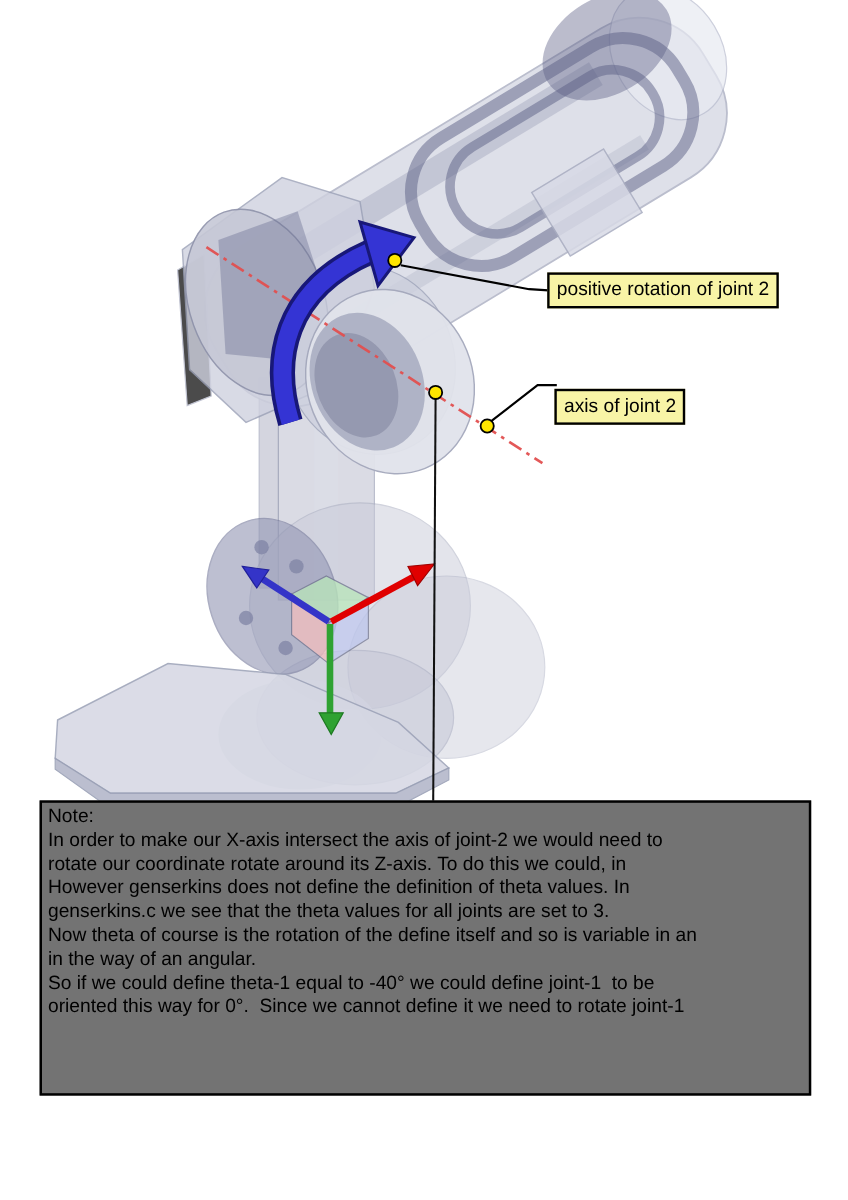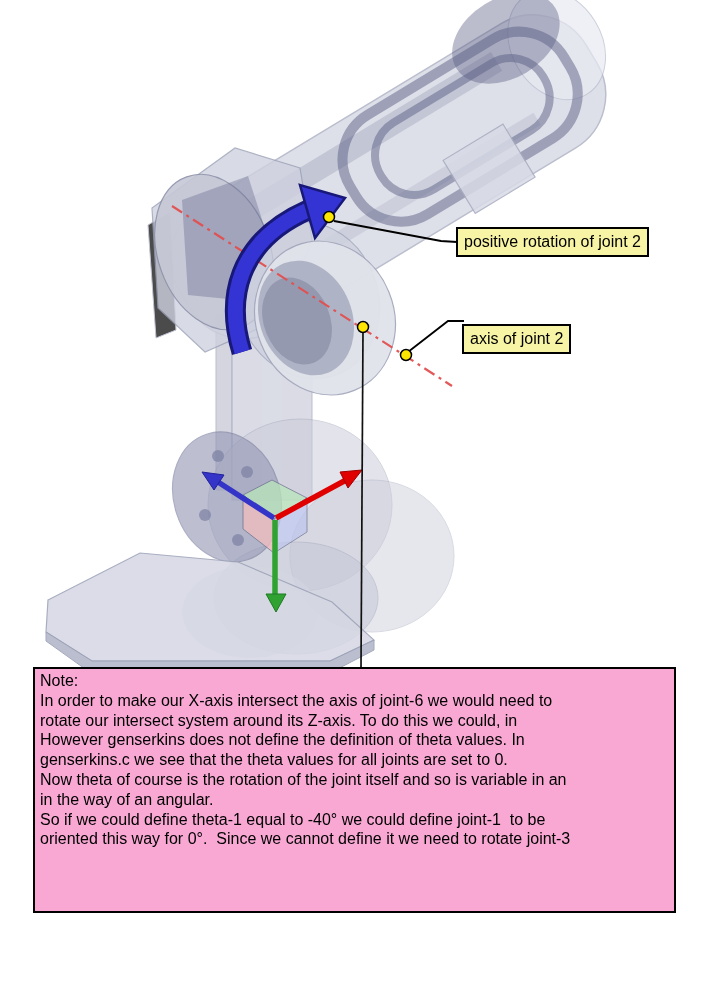--- a/index.html
+++ b/index.html
@@ -15,21 +15,21 @@
     color:#000;
     font-size:16px;
     line-height:1.45;
     padding:1px 6px 2px 6px;
     white-space:nowrap;
     box-sizing:border-box;
   }
   .note-box{
     position:absolute;
     left:33px;top:667px;width:643px;height:246px;
-    background:#f9a8d4;
+    background:#737373;
     border:2px solid #000;
     box-sizing:border-box;
     padding:2px 5px;
     color:#000;
     font-size:16px;
     line-height:19.8px;
     overflow:hidden;
   }
   .note-line{white-space:pre;}
 </style>
@@ -106,23 +106,23 @@
   <circle cx="363" cy="327" r="5.5" stroke="#000000" stroke-width="1.5" fill="#ffe600"></circle>
   <circle cx="406" cy="355" r="5.5" stroke="#000000" stroke-width="1.5" fill="#ffe600"></circle>
 </svg>
 
 <div class="callout-label" style="left:456px;top:227px;">positive rotation of joint 2</div>
 
 <div class="callout-label" style="left:462px;top:304px;margin-top:20px;">axis of joint 2</div>
 
 <div class="note-box">
   <div class="note-line">Note:</div>
-  <div class="note-line">In order to make our X-axis intersect the axis of joint-6 we would need to</div>
-  <div class="note-line">rotate our intersect system around its Z-axis. To do this we could, in</div>
+  <div class="note-line">In order to make our X-axis intersect the axis of joint-2 we would need to</div>
+  <div class="note-line">rotate our coordinate rotate around its Z-axis. To do this we could, in</div>
   <div class="note-line">However genserkins does not define the definition of theta values. In</div>
-  <div class="note-line">genserkins.c we see that the theta values for all joints are set to 0.</div>
-  <div class="note-line">Now theta of course is the rotation of the joint itself and so is variable in an</div>
+  <div class="note-line">genserkins.c we see that the theta values for all joints are set to 3.</div>
+  <div class="note-line">Now theta of course is the rotation of the define itself and so is variable in an</div>
   <div class="note-line">in the way of an angular.</div>
   <div class="note-line">So if we could define theta-1 equal to -40° we could define joint-1  to be</div>
-  <div class="note-line">oriented this way for 0°.  Since we cannot define it we need to rotate joint-3</div>
+  <div class="note-line">oriented this way for 0°.  Since we cannot define it we need to rotate joint-1</div>
 </div>
 
 </div>
 
 </body></html>

